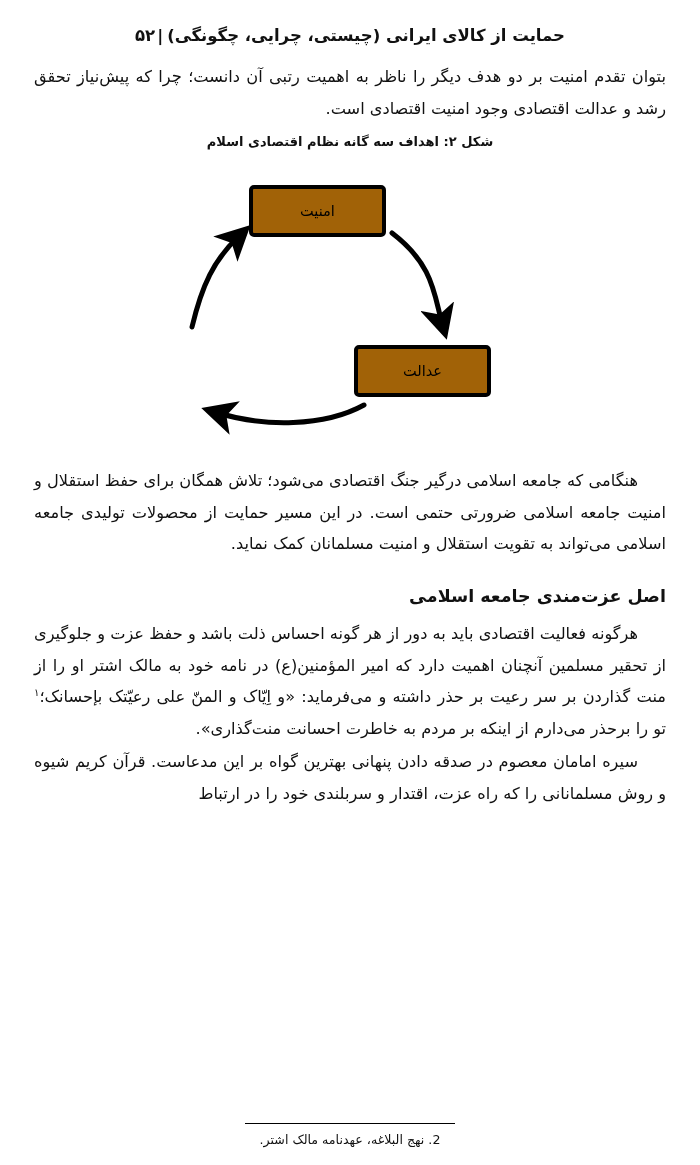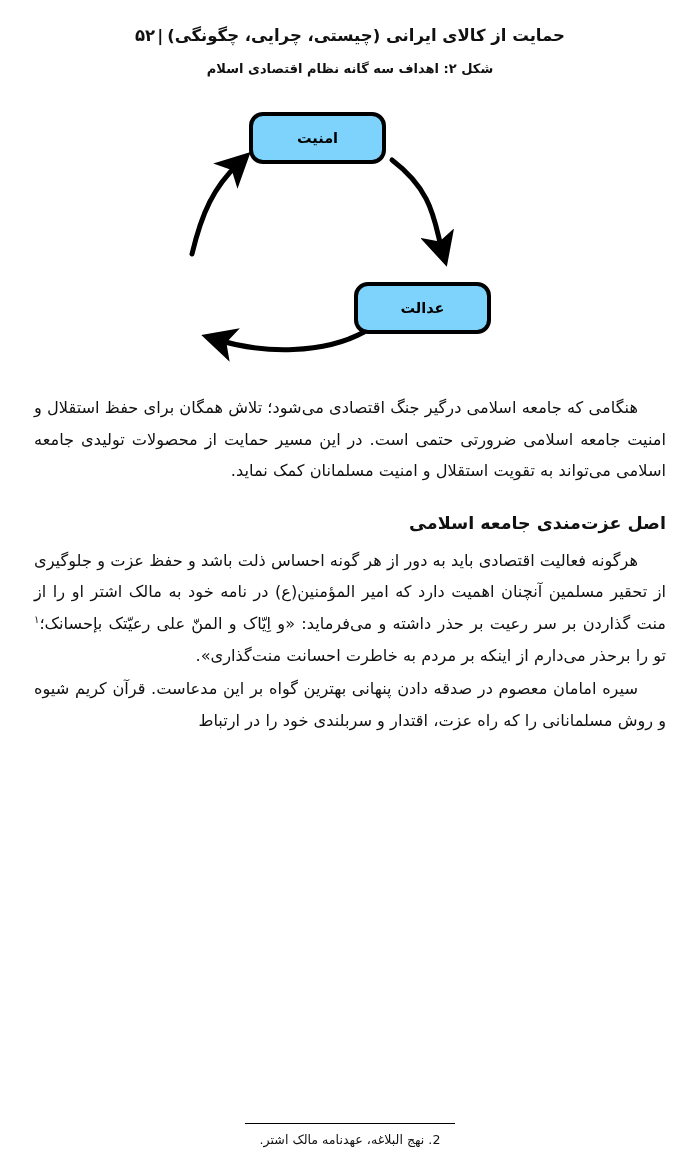--- a/index.html
+++ b/index.html
@@ -66,32 +66,32 @@
   
   .diagram {
     position: relative;
     width: 100%;
     height: 300px;
     margin: 6px 0 10px 0;
   }
   .node {
     position: absolute;
     border: 4px solid #000;
-    border-radius: 14px;
-    background: #7dd3fc;
+    border-radius: 5px;
+    background: #a16207;
     display: flex;
     align-items: center;
     justify-content: center;
     font-size: 14.5px;
-    font-weight: bold;
+    font-weight: normal;
     color: #000;
     box-sizing: border-box;
   }
   .node-security { left: 215px; top: 30px;  width: 137px; height: 52px; }
-  .node-justice  { left: 320px; top: 200px; width: 137px; height: 52px; }
+  .node-justice  { left: 320px; top: 190px; width: 137px; height: 52px; }
   .node-growth   { left: 120px; top: 182px; width: 137px; height: 52px; }
 
   .diagram svg {
     position: absolute;
     left: 0;
     top: 0;
     width: 100%;
     height: 300px;
     pointer-events: none;
   }
@@ -134,20 +134,21 @@
 </style>
 </head>
 <body>
 
 <div class="page">
 
   <div class="header">
     <span>حمایت از کالای ایرانی (چیستی، چرایی، چگونگی)</span><span class="bar">|</span><span class="pagenum">۵۲</span>
   </div>
 
+  <p class="body-text">بتوان تقدم امنیت بر دو هدف دیگر را ناظر به اهمیت رتبی آن دانست؛ چرا که پیش‌نیاز تحقق رشد و عدالت اقتصادی وجود امنیت اقتصادی است.</p>
 
   <div class="fig-caption">شکل ۲: اهداف سه گانه نظام اقتصادی اسلام</div>
 
   <div class="diagram">
     <svg viewBox="0 0 632 300" xmlns="http://www.w3.org/2000/svg">
       <defs>
         <marker id="ah" viewBox="0 0 12 12" refX="6" refY="6" markerWidth="7" markerHeight="7" orient="auto-start-reverse">
           <path d="M0,0 L12,6 L0,12 L3,6 Z" fill="#000"></path>
         </marker>
       </defs>

